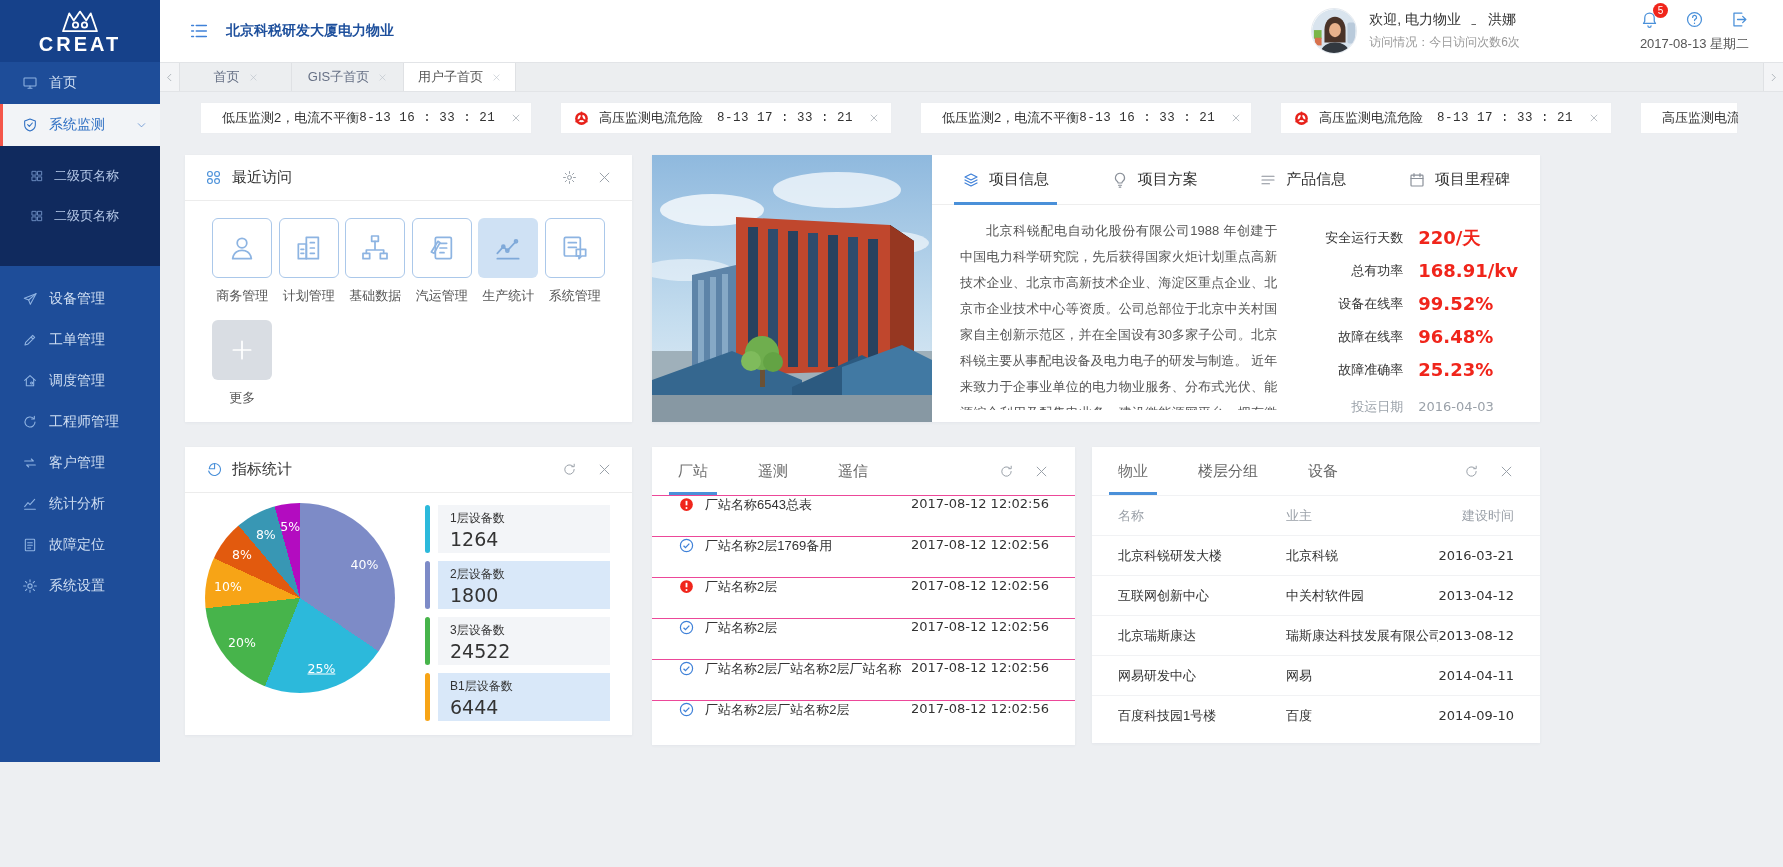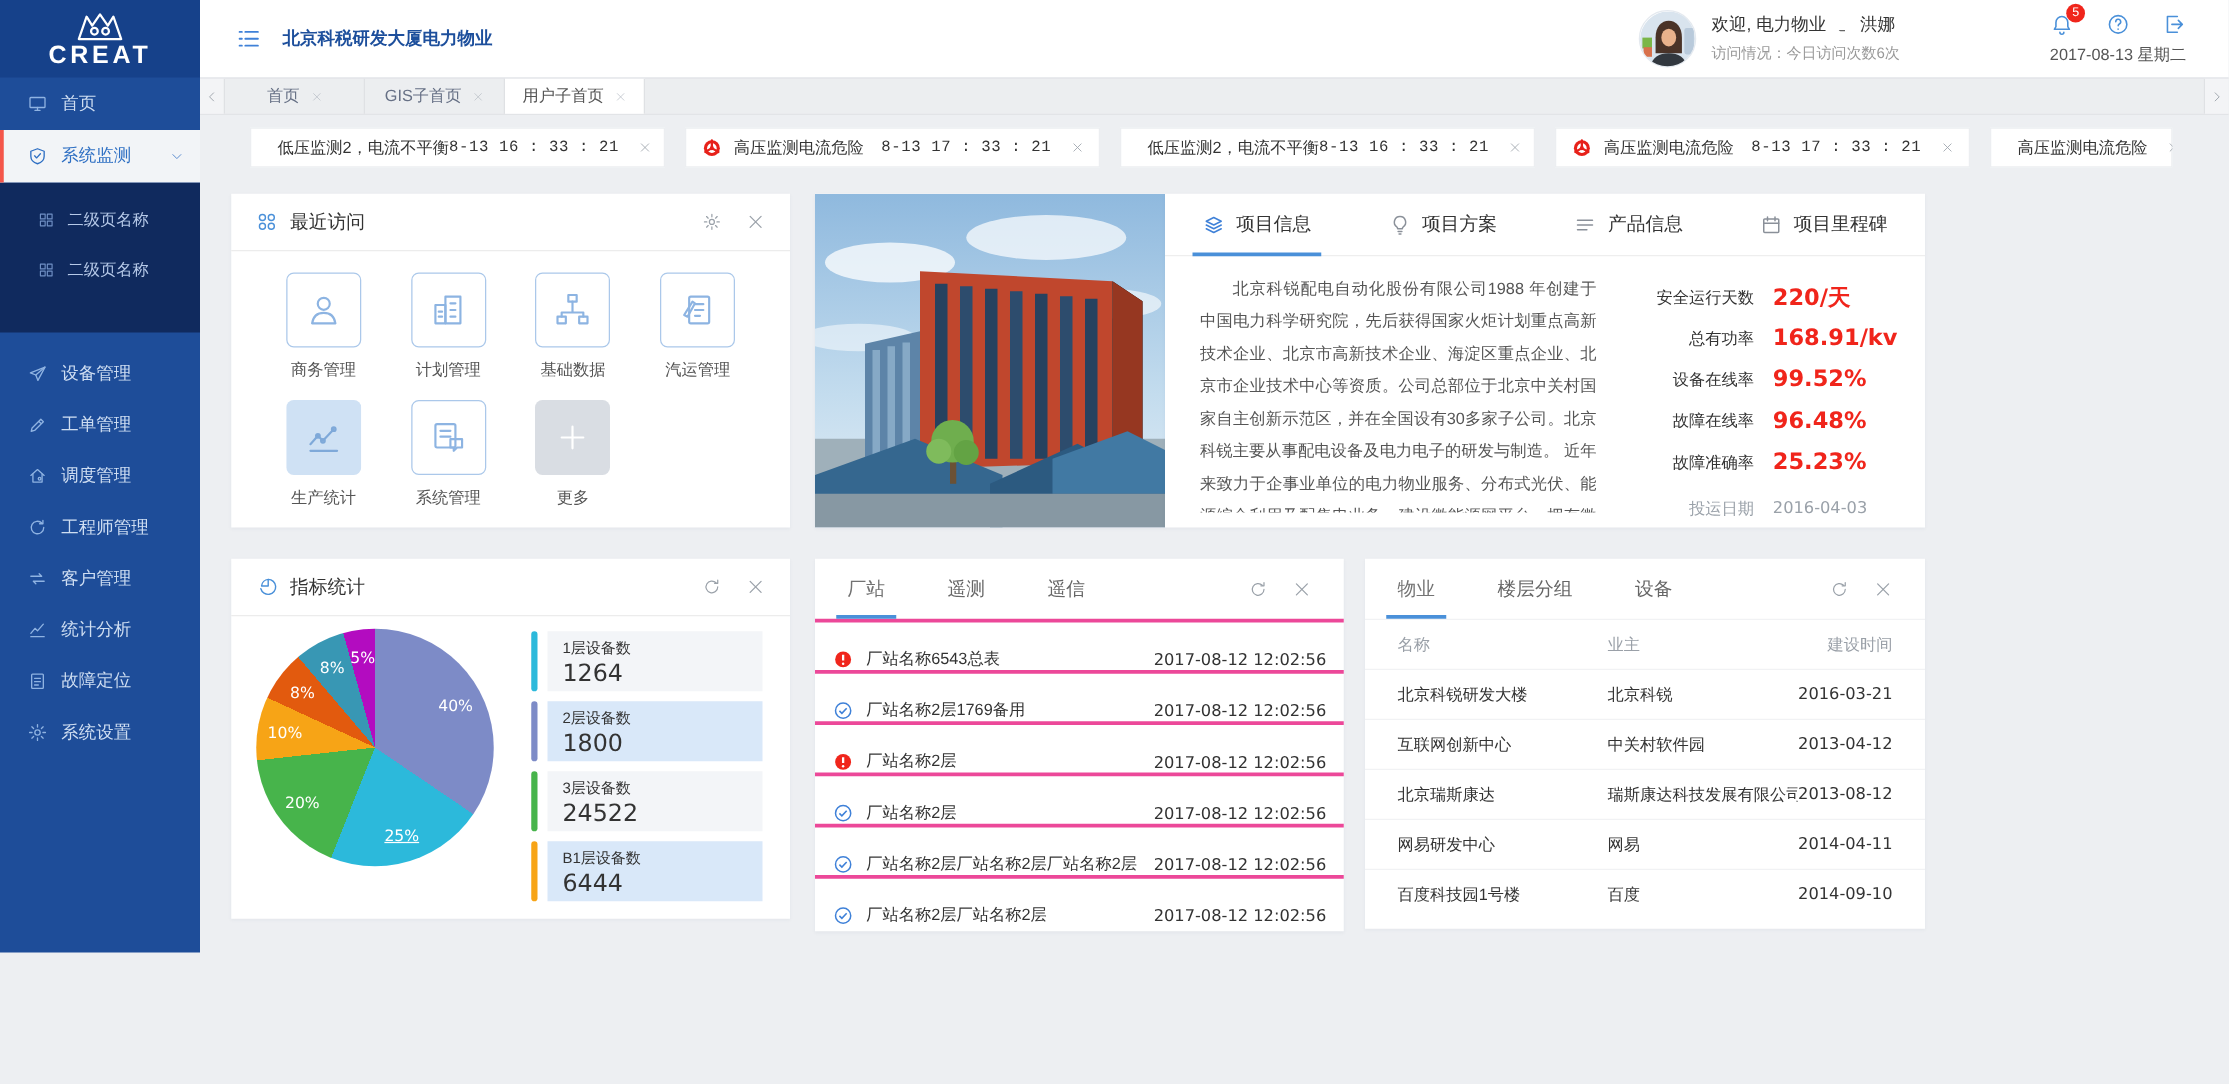--- a/index.html
+++ b/index.html
@@ -48,38 +48,38 @@
   .tabbar{position:absolute;left:160px;top:62px;width:1623px;height:30px;background:#eceef0;border-top:1px solid #e2e4e7;border-bottom:1px solid #e2e4e7;display:flex;align-items:stretch}
   .tab-chev{width:20px;display:flex;align-items:center;justify-content:center;color:#9aa1a9;background:#f3f4f6;border-right:1px solid #dfe1e4;cursor:pointer}
   .tab-chev.right{margin-left:auto;border-right:none;border-left:1px solid #dfe1e4}
   .tab-chev .ic{width:11px;height:11px}
   .tabs{display:flex}
   .tab{width:112px;display:flex;align-items:center;justify-content:center;gap:9px;font-size:13px;color:#667085;border-right:1px solid #dfe1e4;cursor:pointer}
   .tab.active{background:#fff;color:#555}
   .tab-x{width:9px !important;height:9px !important;color:#b9bfc7}
 
   
-  .alerts{position:absolute;left:200px;top:102px;width:1538px;height:32px;display:flex;gap:16px;overflow:hidden}
+  .alerts{position:absolute;left:200px;top:102px;width:1538px;height:32px;display:flex;gap:28px;overflow:hidden}
   .alert-card{flex:0 0 auto;width:332px;height:32px;background:#fff;display:flex;align-items:center;padding:0 12px;border:1px solid #eceef1}
   .alert-card:last-child{flex:1 1 auto;width:auto;min-width:0}
   .alert-text{font-size:13px;color:#333;margin-left:9px;white-space:nowrap}
   .alert-time{margin-left:auto;font-size:12.5px;color:#333;white-space:nowrap;font-family:Liberation Mono, monospace;letter-spacing:.5px}
   .alert-x{margin-left:16px;color:#9aa1a9;width:10px !important;height:10px !important;cursor:pointer;flex:none}
 
   
   .panel{position:absolute;background:#fff;box-shadow:0 1px 3px rgba(30,50,90,.05)}
   .p-head{height:46px;display:flex;align-items:center;padding:0 20px;border-bottom:1px solid #ececec}
   .p-head .h-ic{width:17px;height:17px;color:#4a90d9}
   .p-title{font-size:15px;color:#333;margin-left:10px}
   .p-actions{margin-left:auto;display:flex;align-items:center;gap:20px;color:#9aa1a9}
   .p-actions .ic{width:15px;height:15px;cursor:pointer}
 
   
   #recent{left:185px;top:155px;width:447px;height:267px}
-  .shortcut-grid{display:grid;grid-template-columns:repeat(4,1fr);padding:17px 24px 0;row-gap:15px}
+  .shortcut-grid{display:grid;grid-template-columns:repeat(6,1fr);padding:17px 24px 0;row-gap:15px}
   .shortcut{display:flex;flex-direction:column;align-items:center;cursor:pointer}
   .sc-box{width:60px;height:60px;border:1px solid #abc8ea;border-radius:6px;display:flex;align-items:center;justify-content:center;color:#8db4e2;background:#fff}
   .sc-box .ic{width:32px;height:32px;stroke-width:1.3}
   .sc-box.hl{background:#cfe1f4;border-color:transparent;color:#7fa9d9}
   .sc-box.more{background:#d9dde3;border:none;color:#fff}
   .sc-label{margin-top:9px;font-size:13px;color:#555}
 
   
   #photo{left:652px;top:155px;width:280px;height:267px;overflow:hidden}
 
@@ -116,21 +116,21 @@
   .legend-label{font-size:12px;color:#333}
   .legend-value{font-size:19px;color:#333;margin-top:1px;font-family:"DejaVu Sans",sans-serif}
 
   
   #station{left:652px;top:447px;width:423px;height:298px}
   .line-tabs{display:flex;align-items:center;height:48px;padding:0 26px}
   .ltab{margin-right:50px;font-size:15px;color:#666;position:relative;height:100%;display:flex;align-items:center;cursor:pointer}
   .ltab.active{color:#737373}
   .ltab.active::after{content:'';position:absolute;left:-9px;right:-9px;bottom:0;height:3px;background:#4a90d9}
   .line-tabs .p-actions{margin-left:auto}
-  .srow{height:41px;display:flex;align-items:flex-end;padding:0 14px;border-top:3px solid #ec4899;cursor:pointer}
+  .srow{height:41px;display:flex;align-items:flex-start;padding:0 26px;border-top:1px solid #ec4899;cursor:pointer}
   .srow .st-ic{width:17px;height:17px;flex:none}
   .srow-name{font-size:13px;color:#333;margin-left:10px;white-space:nowrap;overflow:hidden}
   .srow-time{margin-left:auto;font-size:13px;color:#333;font-family:"DejaVu Sans",sans-serif;white-space:nowrap;padding-left:10px}
   .srow .ic-err{display:none}
   .srow.is-error .ic-err{display:block}
 
   
   #property{left:1092px;top:447px;width:448px;height:296px}
   .thead{display:flex;align-items:center;height:40px;padding:0 26px;color:#9aa0a8;font-size:13px;border-top:1px solid #f1f2f4}
   .prow{display:flex;align-items:center;height:40px;padding:0 26px;font-size:13px;color:#333;border-top:1px solid #f1f2f4;cursor:pointer}

